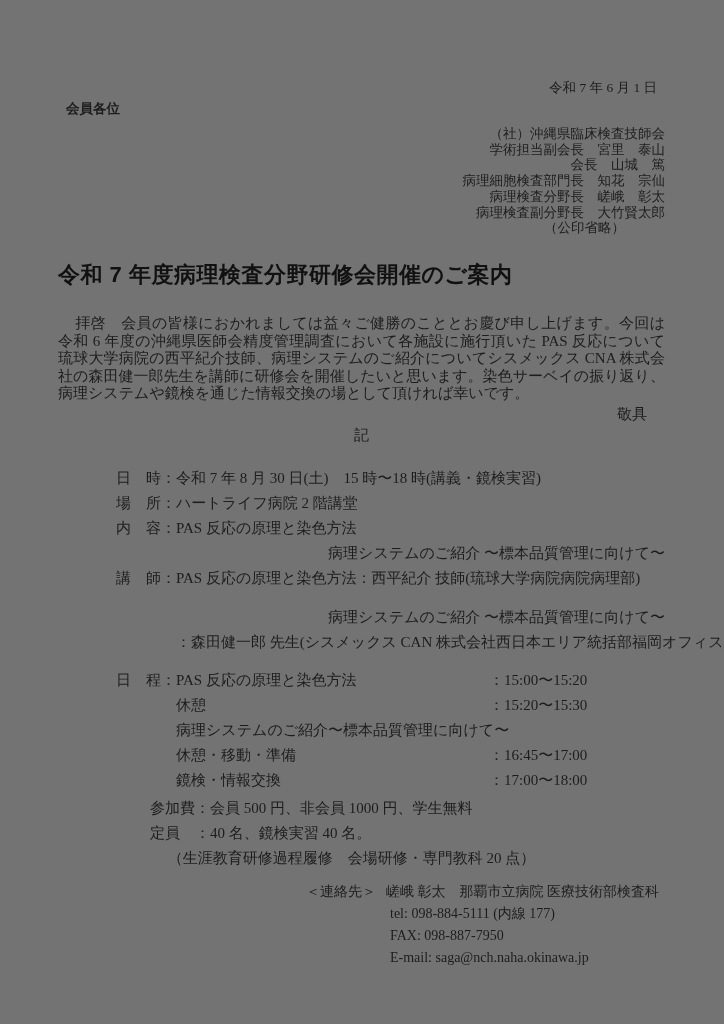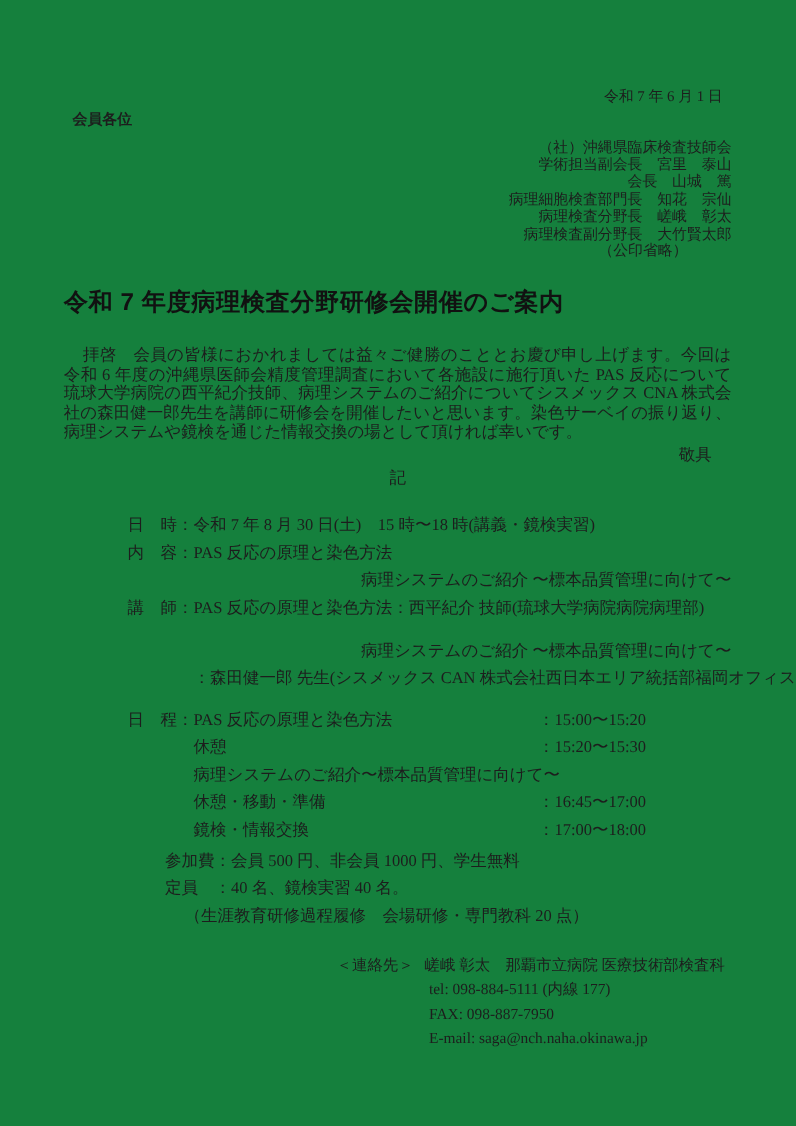--- a/index.html
+++ b/index.html
@@ -2,21 +2,21 @@
 <html><head>
 <meta charset="utf-8">
 <style>
   * { margin: 0; padding: 0; box-sizing: border-box; }
   html, body { background: #888; }
   .page {
     position: relative;
     width: 724px;
     height: 1024px;
     margin: 0 auto;
-    background: #15803d;
+    background: #737373;
     color: #1d1d1d;
     font-family: "Liberation Serif", "DejaVu Serif", serif;
     font-size: 15px;
     padding: 80px 59px 0 58px;
     overflow: hidden;
   }
   .date-line { text-align: right; padding-right: 8px; font-size: 13.5px; line-height: 16px; }
   .recipient { margin-top: 5px; margin-left: 8px; font-size: 13.5px; line-height: 16px; font-weight: bold; }
   .sender-block { margin-top: 9px; text-align: right; font-size: 13.5px; line-height: 15.7px; }
   .sender-block .seal-note { padding-right: 40px; }
@@ -47,21 +47,21 @@
 
   .schedule { margin-top: 13px; margin-left: 58px; }
   .srow { display: flex; line-height: 25px; white-space: nowrap; }
   .slabel { width: 60px; flex: 0 0 60px; }
   .sitem { width: 313px; flex: 0 0 313px; }
   .stime { flex: 1; }
 
   .fees-block { margin-top: 3px; margin-left: 92px; }
   .credit-note { line-height: 25px; text-align: center; padding-right: 20px; }
 
-  .contact-block { margin-top: 22px; margin-left: 248px; font-size: 14px; line-height: 22px; }
+  .contact-block { margin-top: 10px; margin-left: 248px; font-size: 14px; line-height: 22px; }
   .contact-head-row { white-space: nowrap; }
   .contact-heading { display: inline-block; margin-right: 10px; }
   .contact-detail { padding-left: 84px; white-space: nowrap; }
 </style>
 </head>
 <body>
 
 <div class="page">
 
   <div class="date-line">令和 7 年 6 月 1 日</div>
@@ -82,20 +82,23 @@
 
   <p class="greeting">拝啓　会員の皆様におかれましては益々ご健勝のこととお慶び申し上げます。今回は令和 6 年度の沖縄県医師会精度管理調査において各施設に施行頂いた PAS 反応について琉球大学病院の西平紀介技師、病理システムのご紹介についてシスメックス CNA 株式会社の森田健一郎先生を講師に研修会を開催したいと思います。染色サーベイの振り返り、病理システムや鏡検を通じた情報交換の場として頂ければ幸いです。</p>
 
   <div class="closing">敬具</div>
 
   <div class="record-marker">記</div>
 
   <div class="details">
     <div class="drow">
       <span class="dlabel">日　時：</span><span>令和 7 年 8 月 30 日(土)　15 時〜18 時(講義・鏡検実習)</span>
+    </div>
+    <div class="drow">
+      <span class="dlabel">場　所：</span><span>ハートライフ病院 2 階講堂</span>
     </div>
     <div class="drow">
       <span class="dlabel">内　容：</span><span>PAS 反応の原理と染色方法</span>
     </div>
     <div class="drow cont">病理システムのご紹介 〜標本品質管理に向けて〜</div>
     <div class="drow">
       <span class="dlabel">講　師：</span><span>PAS 反応の原理と染色方法：西平紀介 技師(琉球大学病院病院病理部)</span>
     </div>
     <div class="drow cont gap-top">病理システムのご紹介 〜標本品質管理に向けて〜</div>
     <div class="drow cont">：森田健一郎 先生(シスメックス CAN 株式会社西日本エリア統括部福岡オフィス)</div>

